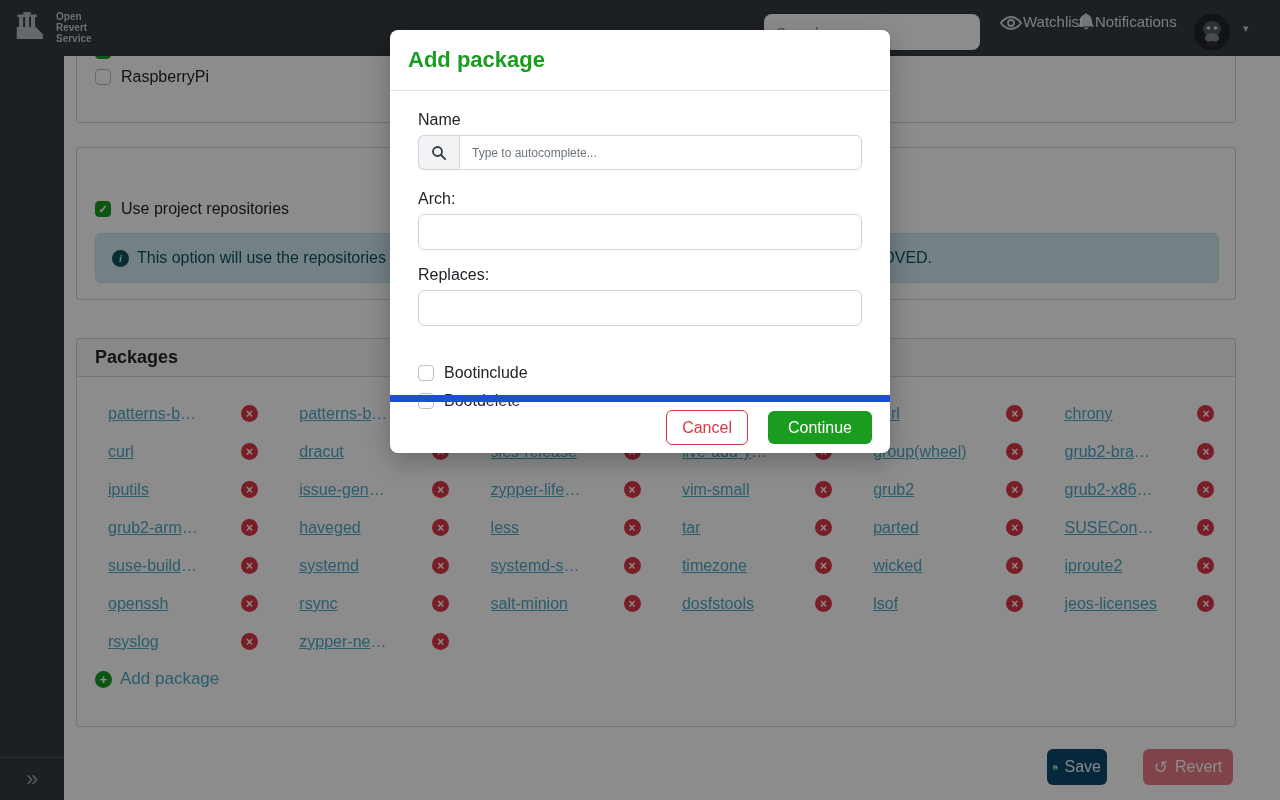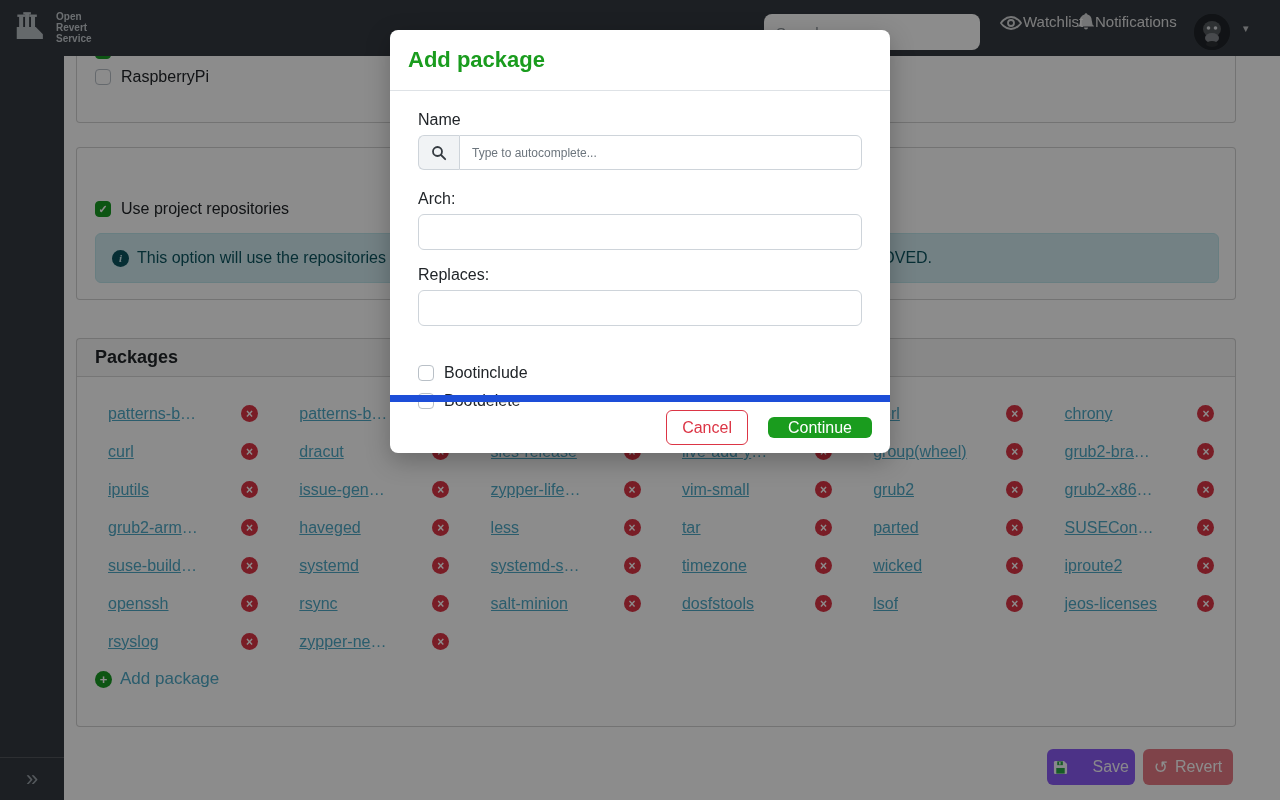--- a/index.html
+++ b/index.html
@@ -55,21 +55,21 @@
     text-decoration:underline;cursor:pointer;}
   .del{position:absolute;left:133px;top:10px;width:17px;height:17px;border-radius:50%;background:#dc3545;color:#fff;
     display:flex;align-items:center;justify-content:center;font-size:12px;font-weight:700;line-height:1;cursor:pointer;}
   .add-pkg{position:absolute;left:18px;top:330px;display:flex;align-items:center;gap:8px;cursor:pointer;}
   .plus-ic{width:17px;height:17px;border-radius:50%;background:#199b24;color:#fff;display:flex;align-items:center;
     justify-content:center;font-size:13px;font-weight:700;line-height:1;}
   .add-pkg span.lbl{color:#4fa9c6;font-size:17px;}
   
   .btn{border:none;border-radius:6px;font-size:16px;font-family:inherit;cursor:pointer;display:inline-flex;
     align-items:center;gap:7px;justify-content:center;}
-  .btn-save{position:absolute;left:1047px;top:749px;width:88px;height:36px;background:#8b5cf6;color:rgba(255,255,255,.95);justify-content:space-between;}
+  .btn-save{position:absolute;left:1047px;top:749px;width:60px;height:36px;background:#0c4a6e;color:rgba(255,255,255,.95);justify-content:space-between;}
   .btn-revert{position:absolute;left:1143px;top:749px;width:90px;height:36px;background:#dc3545;color:#fff;opacity:.65;}
   .btn-revert .rot{font-size:17px;}
   
   .backdrop{position:absolute;inset:0;background:rgba(0,0,0,.45);z-index:50;}
   .modal{position:absolute;left:390px;top:30px;width:500px;height:423px;background:#fff;border-radius:8px;
     z-index:100;box-shadow:0 8px 24px rgba(0,0,0,.25);box-sizing:border-box;}
   .modal-header{height:60px;border-bottom:1px solid #dee2e6;display:flex;align-items:center;padding:0 18px;}
   .modal-title{color:#1a9c1e;font-size:22px;font-weight:600;}
   .modal-body{padding:20px 28px 0;}
   .fld-label{font-size:16px;margin-bottom:6px;}
@@ -78,21 +78,21 @@
     display:flex;align-items:center;justify-content:center;}
   .ig-input{flex:1;border:1px solid #ced4da;border-radius:0 6px 6px 0;font-size:12px;padding:0 12px;outline:none;
     font-family:inherit;color:#212529;}
   .ig-input::placeholder,.txt-input::placeholder{color:#6c757d;}
   .txt-input{width:100%;height:36px;border:1px solid #ced4da;border-radius:6px;box-sizing:border-box;
     font-size:16px;padding:0 12px;outline:none;font-family:inherit;margin-bottom:16px;}
   .modal-cbs{margin-top:22px;display:flex;flex-direction:column;gap:10px;}
   .modal-footer{position:absolute;left:0;bottom:0;width:100%;height:58px;border-top:7px solid #1d4ed8;
     box-sizing:border-box;display:flex;align-items:center;justify-content:flex-end;gap:20px;padding:0 18px;}
   .btn-cancel{height:35px;padding:0 15px;background:#fff;border:1px solid #dc3545;color:#dc3545;}
-  .btn-continue{height:21px;padding:0 20px;background:#1a9c1e;color:#fff;}
+  .btn-continue{height:33px;padding:0 20px;background:#1a9c1e;color:#fff;}
 </style>
 </head>
 <body>
 
 <main>
 
   <section class="card card-platforms">
     <div class="cb-row row-cloud">
       <span class="cb checked">
           <span class="tick">✓</span>

